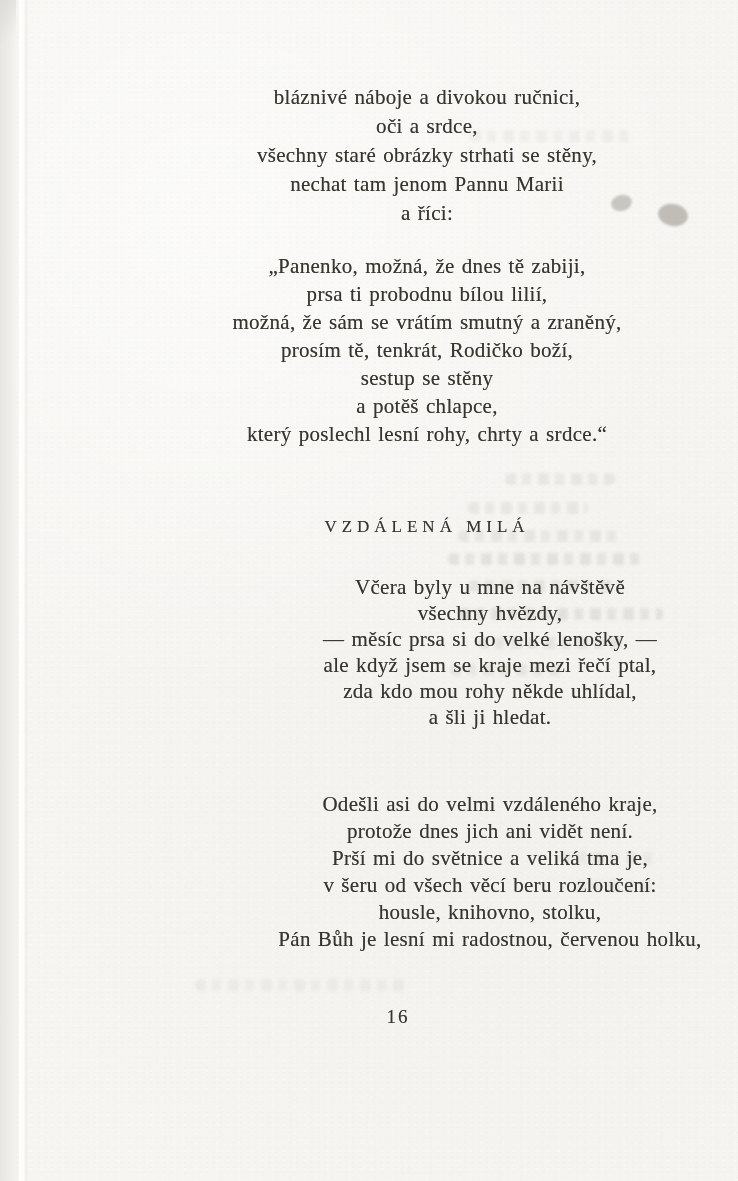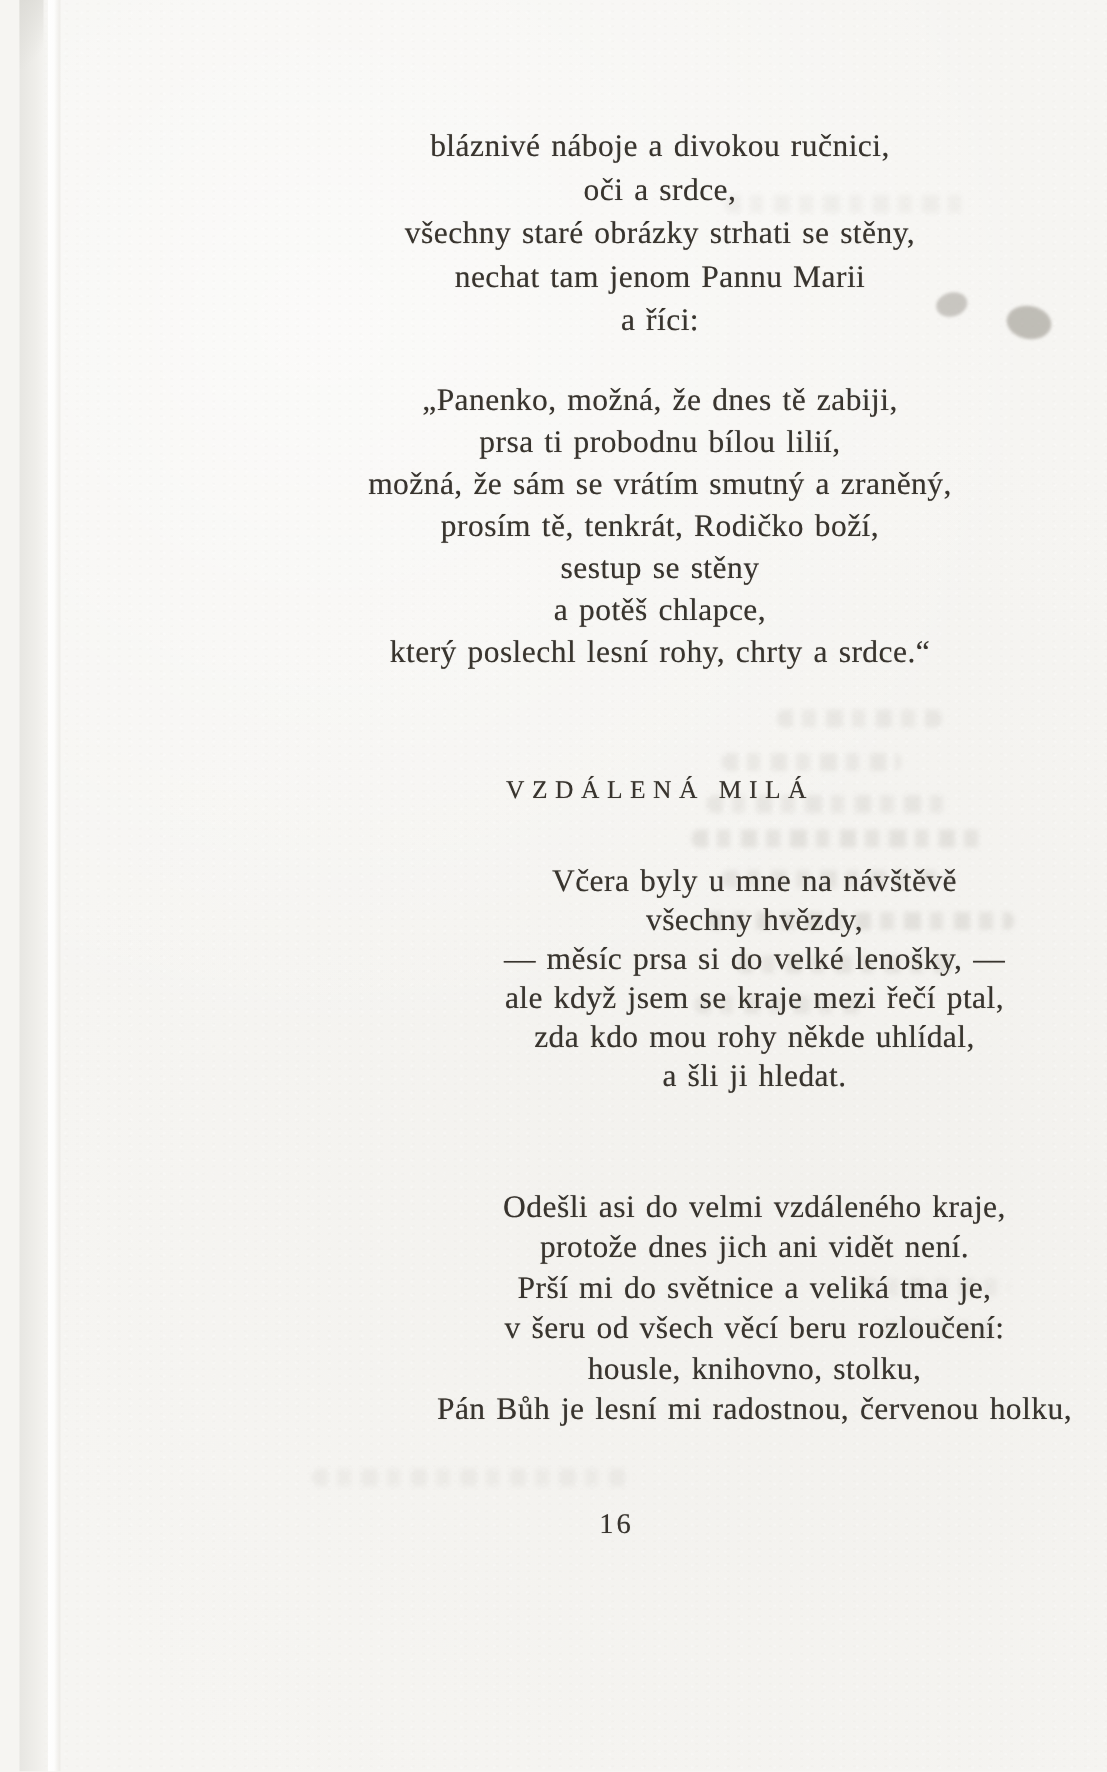--- a/index.html
+++ b/index.html
@@ -7,21 +7,20 @@
     width:738px;height:1181px;position:relative;overflow:hidden;
     font-family:"Liberation Serif","DejaVu Serif",serif;
     background:var(--paper,#f6f5f2);
   }
   .page{
     position:absolute;inset:0;
     background:
       radial-gradient(circle at 28% 18%, rgba(255,255,255,.55), rgba(255,255,255,0) 45%),
       radial-gradient(circle at 75% 70%, rgba(235,233,228,.35), rgba(255,255,255,0) 55%),
       var(--paper,#f6f5f2);
-    margin-left: 13px;
   }
   .texture{
     position:absolute;inset:0;pointer-events:none;opacity:.5;
     background-image:
       radial-gradient(rgba(170,165,155,.07) 1px, transparent 1.3px),
       radial-gradient(rgba(255,255,255,.5) 1px, transparent 1.4px);
     background-size:7px 5px, 11px 9px;
     background-position:0 0, 3px 4px;
   }
   .edge-shade{

